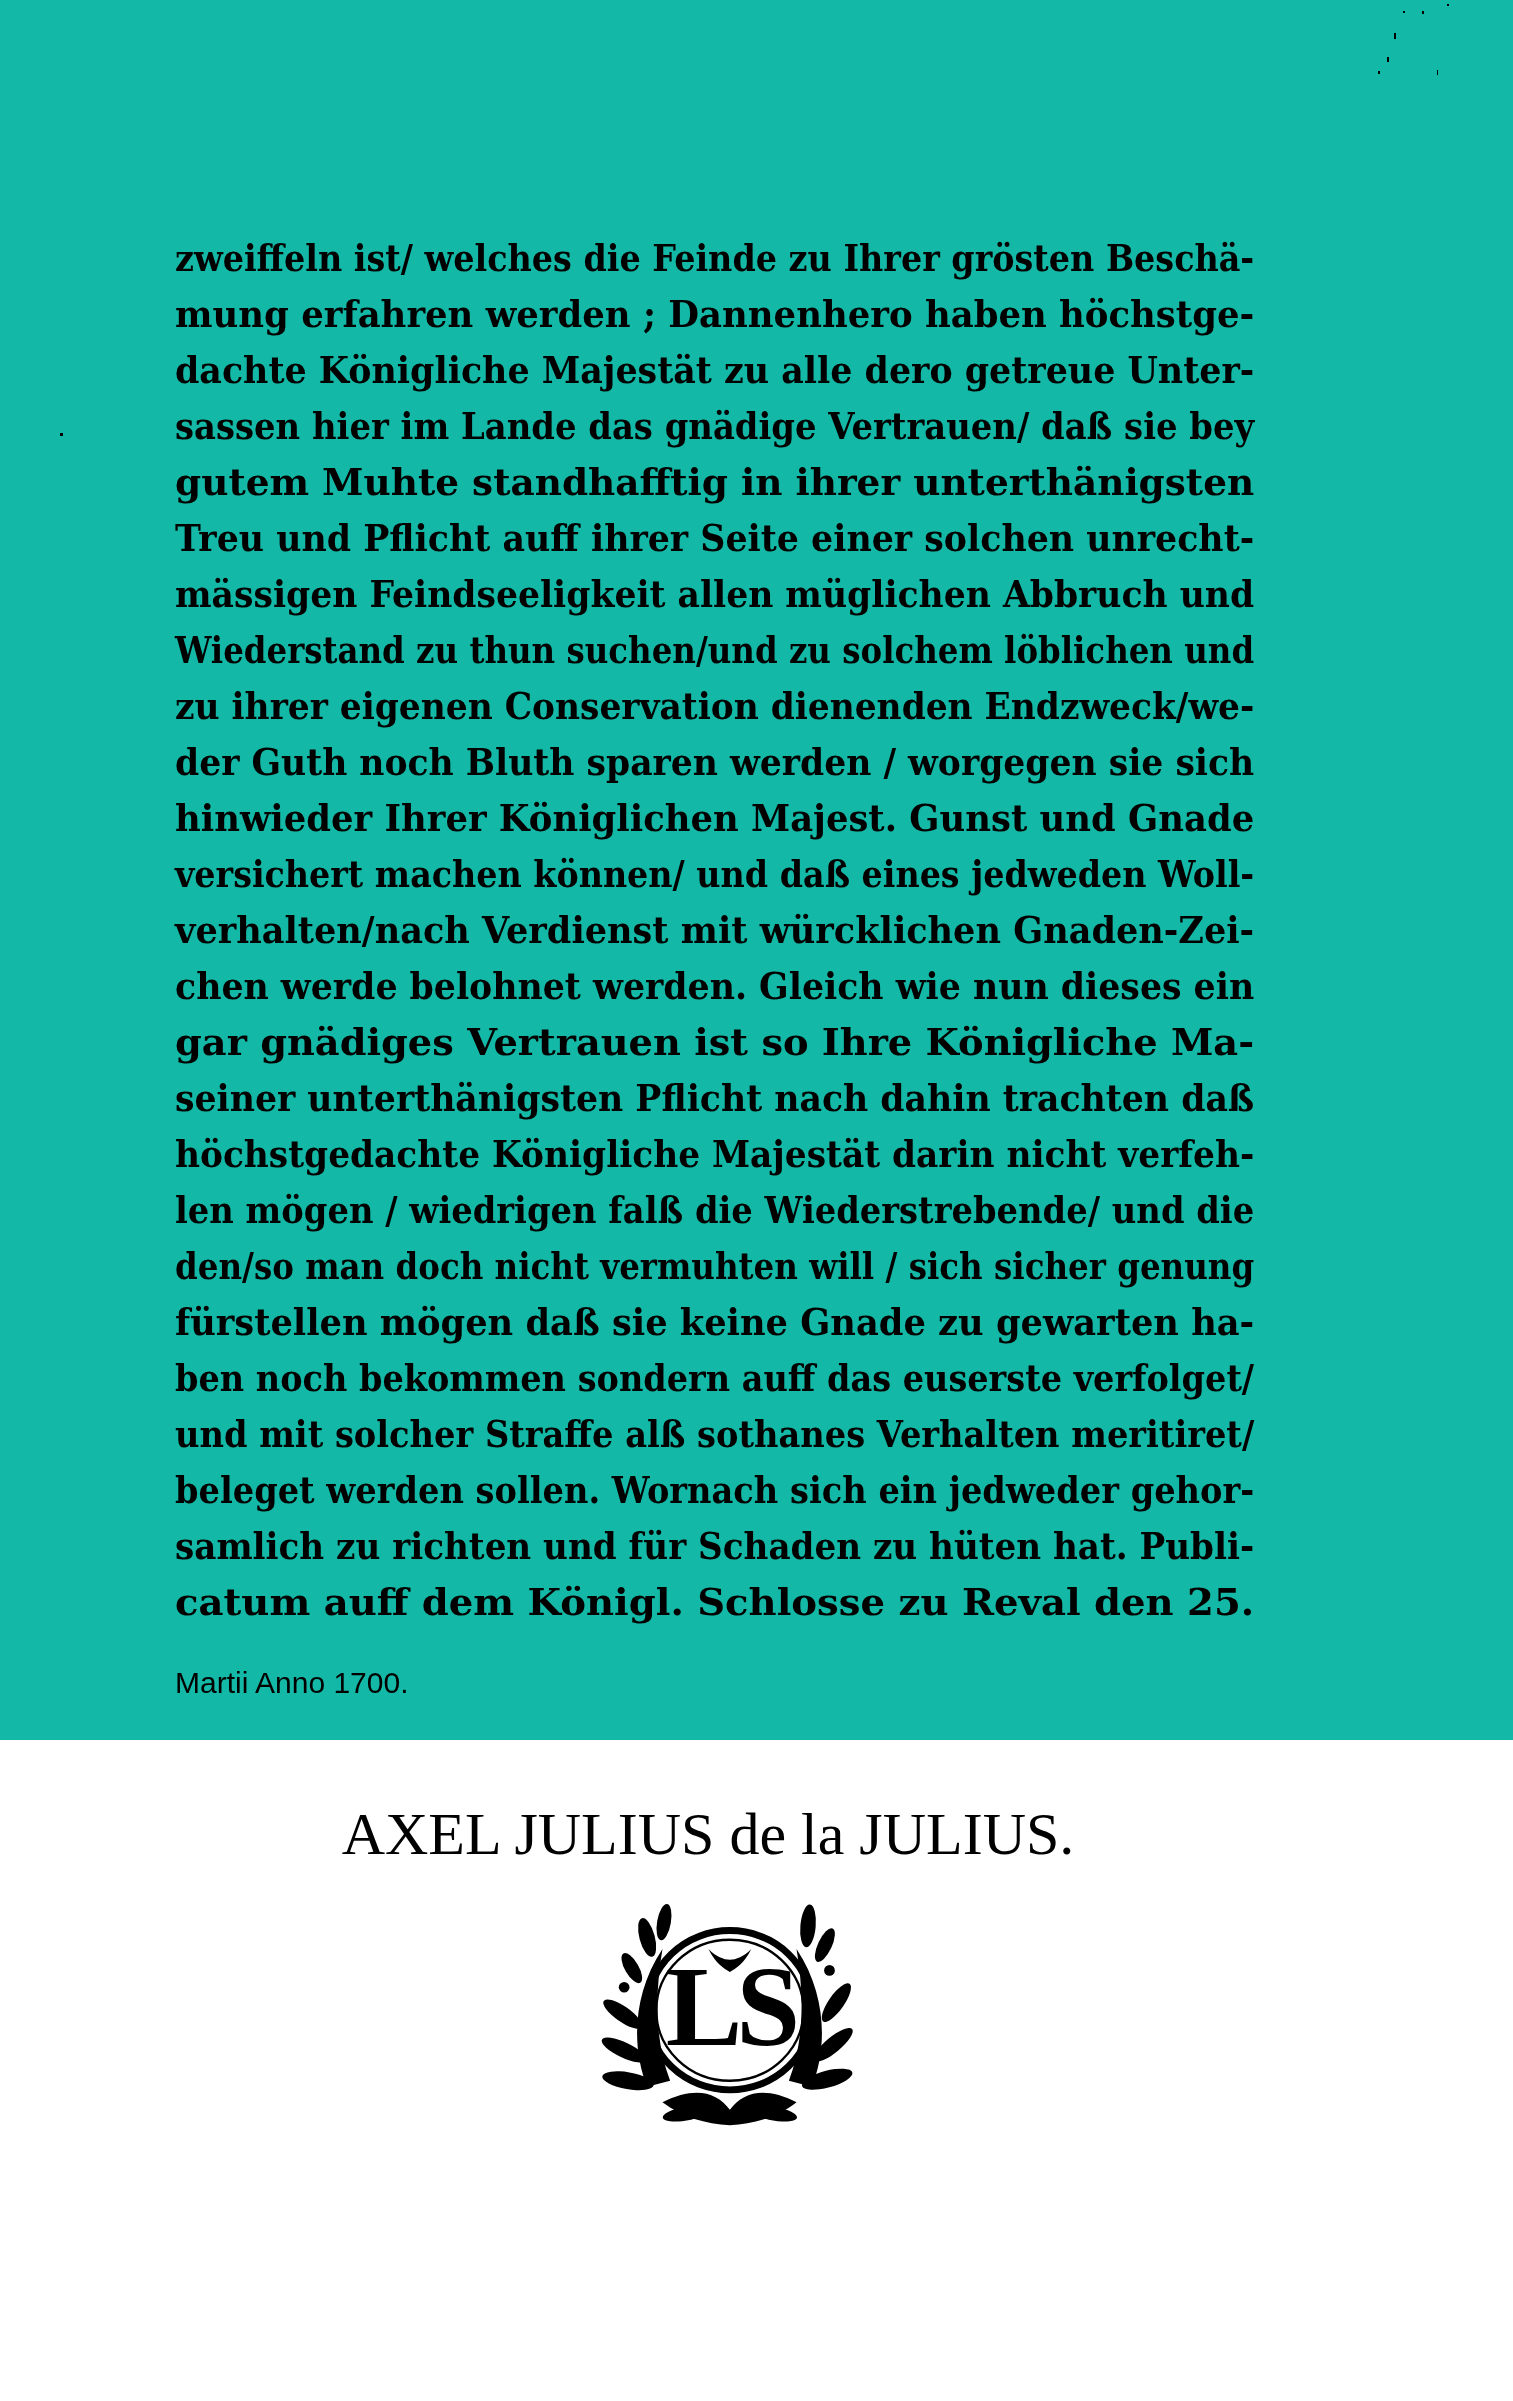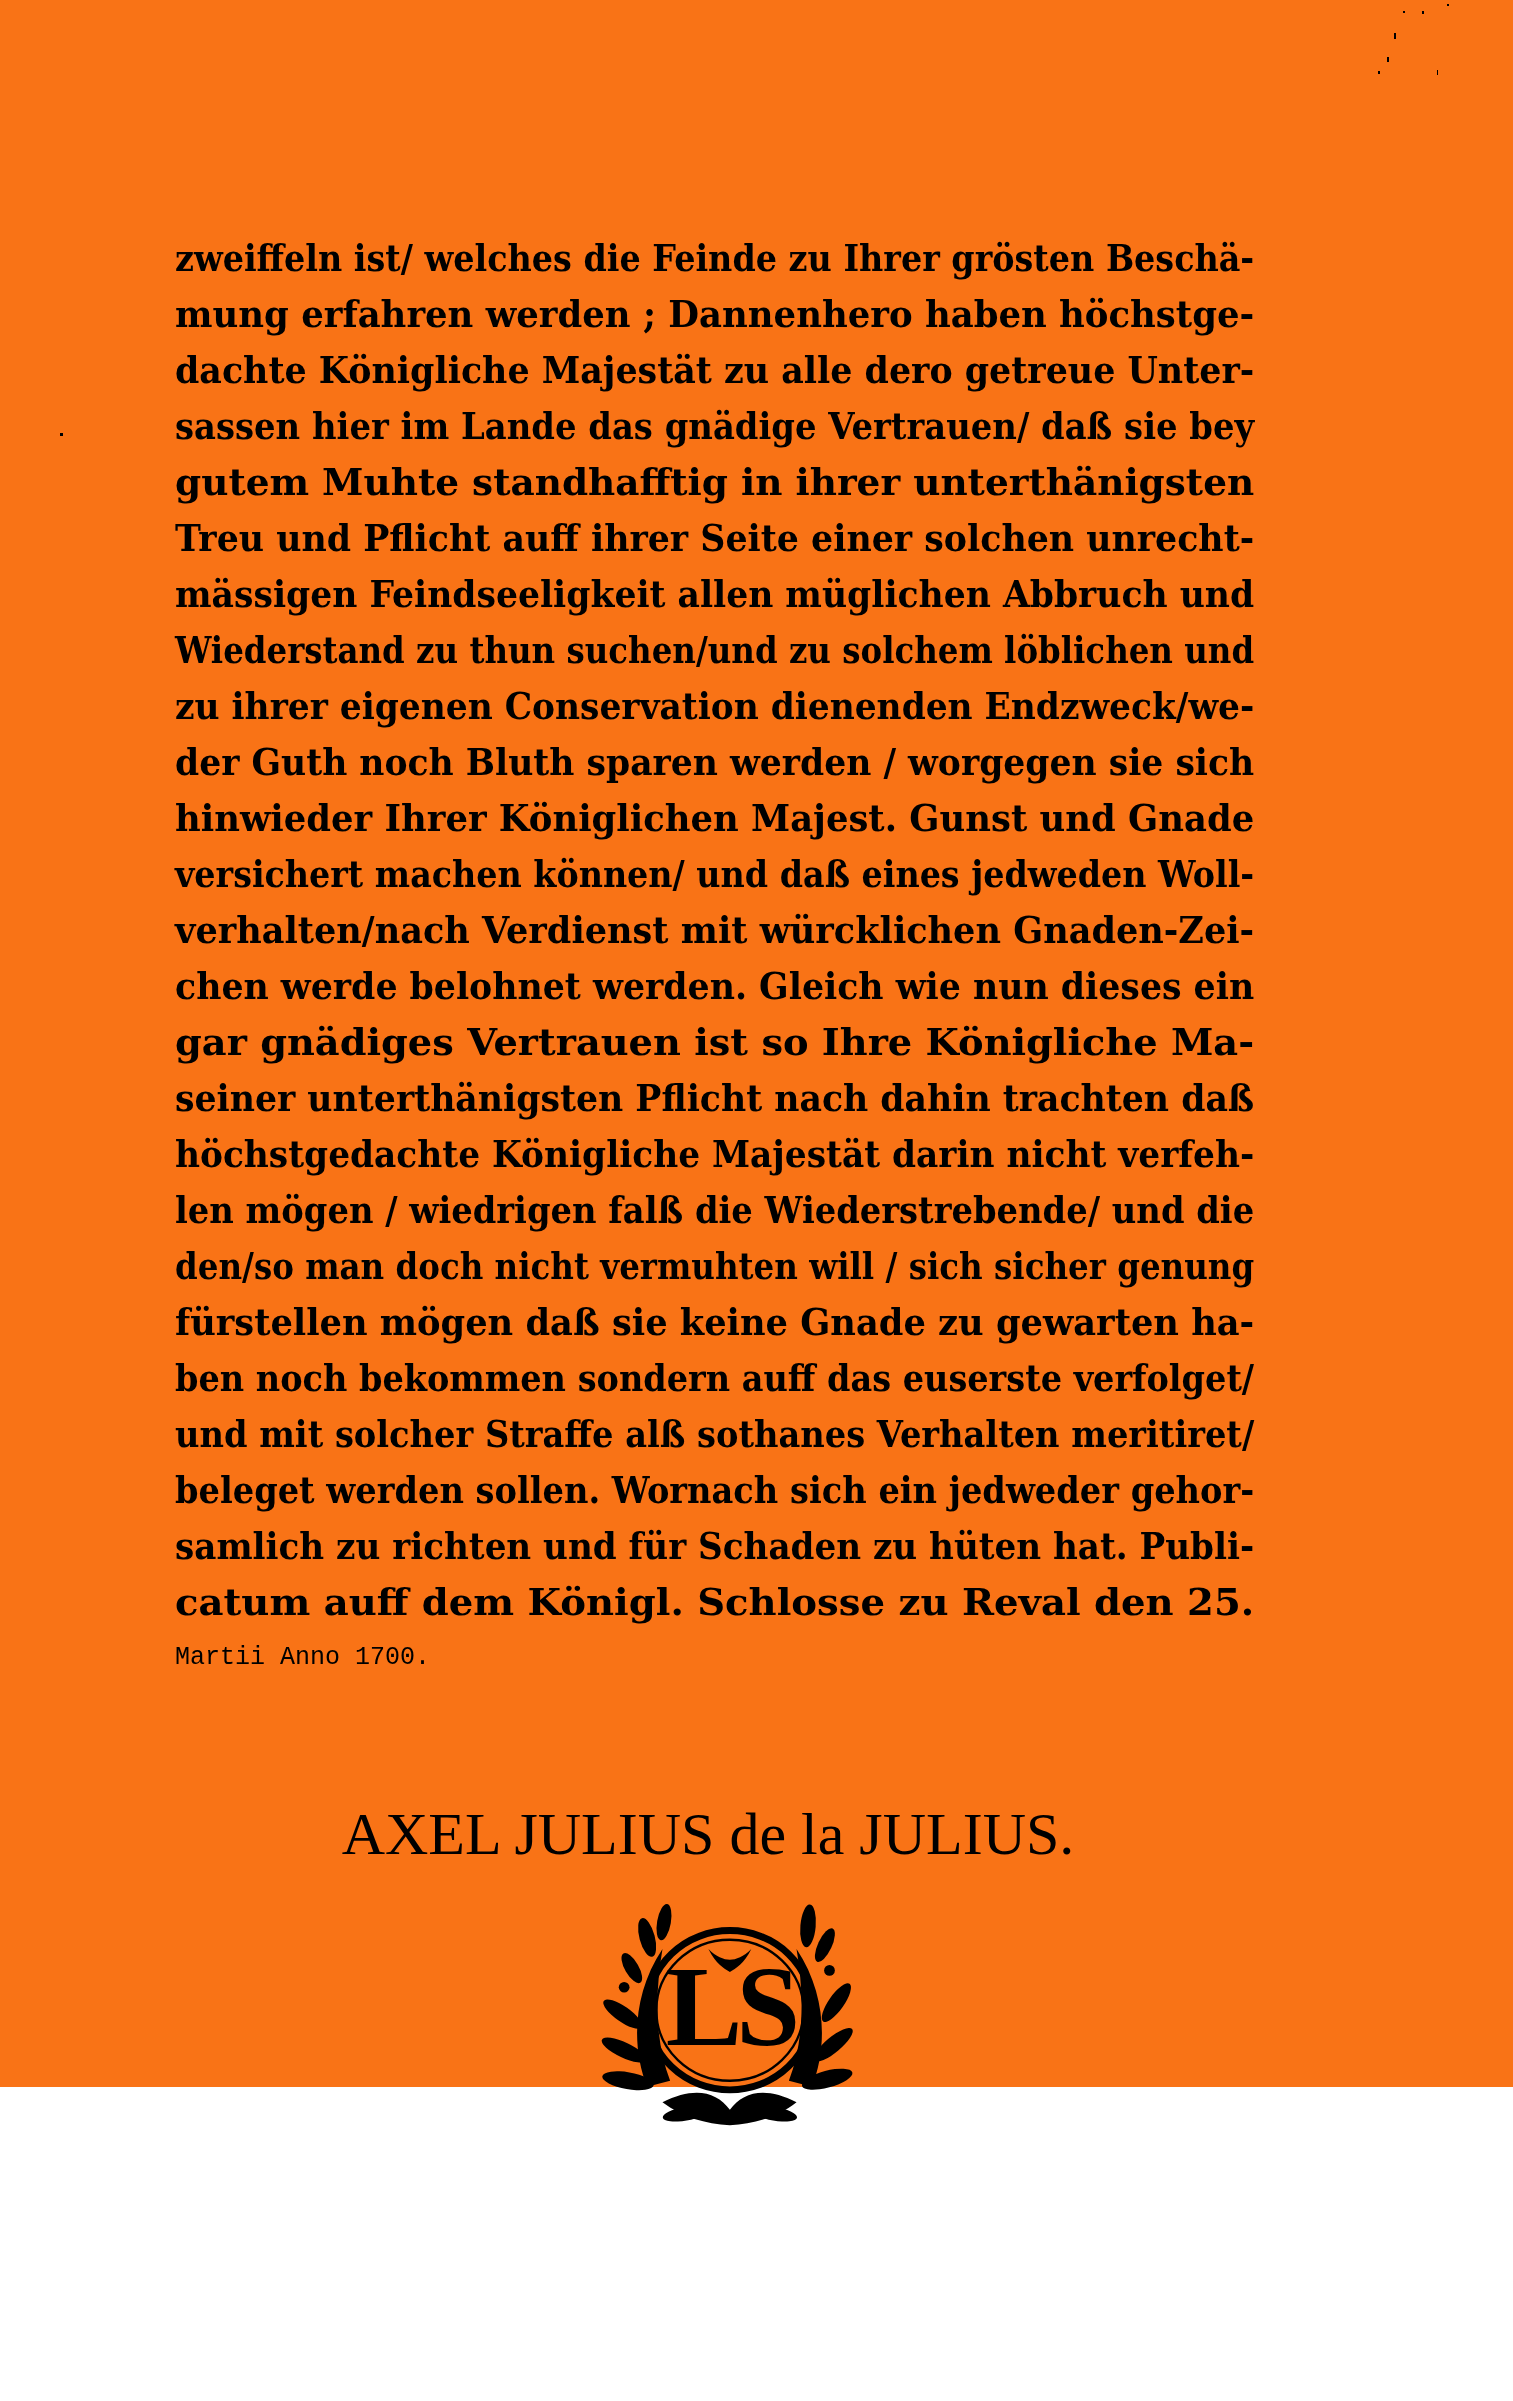--- a/index.html
+++ b/index.html
@@ -1,25 +1,25 @@
 <!DOCTYPE html>
 <html style="font-size:12.3px"><head>
 <meta charset="utf-8">
 <style>
   html, body { margin:0; padding:0; background:#ffffff; }
   body { width:1513px; height:2401px; position:relative; overflow:hidden; }
-  .page { position:absolute; left:0; top:0; width:1513px; height:2087px; background:#f97316; }
+  .page { position:absolute; left:0; top:0; width:1513px; height:1740px; background:#14b8a6; }
   .text-block { position:absolute; left:175px; top:230px; width:1076px; }
   .line {
     position:relative; height:56px; line-height:56px; white-space:nowrap;
     font-family:"DejaVu Serif", serif; font-weight:bold; font-size:37px; color:#000;
     transform-origin:left center;
   }
   .line span.inner { display:inline-block; transform-origin:left center; }
-  .roman { font-family:Liberation Mono, monospace; font-weight:normal; font-size:25px; }
+  .roman { font-family:Liberation Sans, sans-serif; font-weight:normal; font-size:30px;margin-top:25px; }
   .signature {
     position:absolute; left:287px; top:1800px; width:842px; text-align:center;
     font-family:"Liberation Serif", serif; font-size:60px; line-height:69px; color:#000;
     letter-spacing:0px;
   }
   .seal { position:absolute; left:601px; top:1880px; width:257px; height:249px; }
   .speck { position:absolute; background:#000; }
 </style>
 </head>
 <body>

